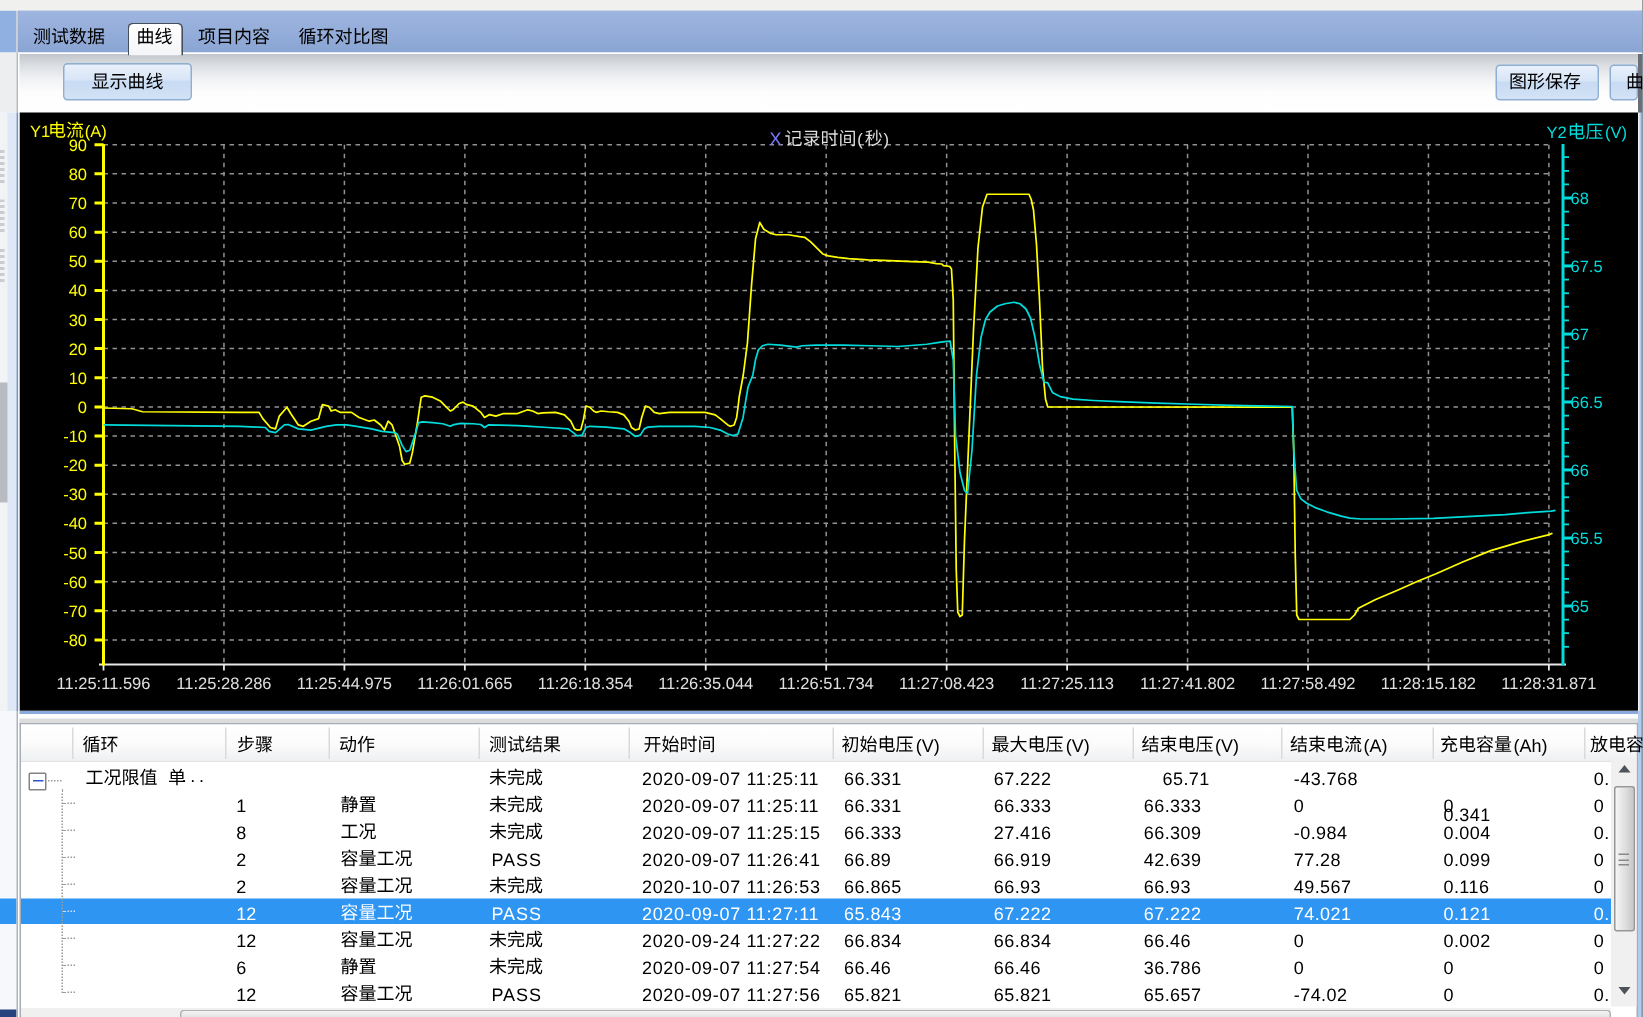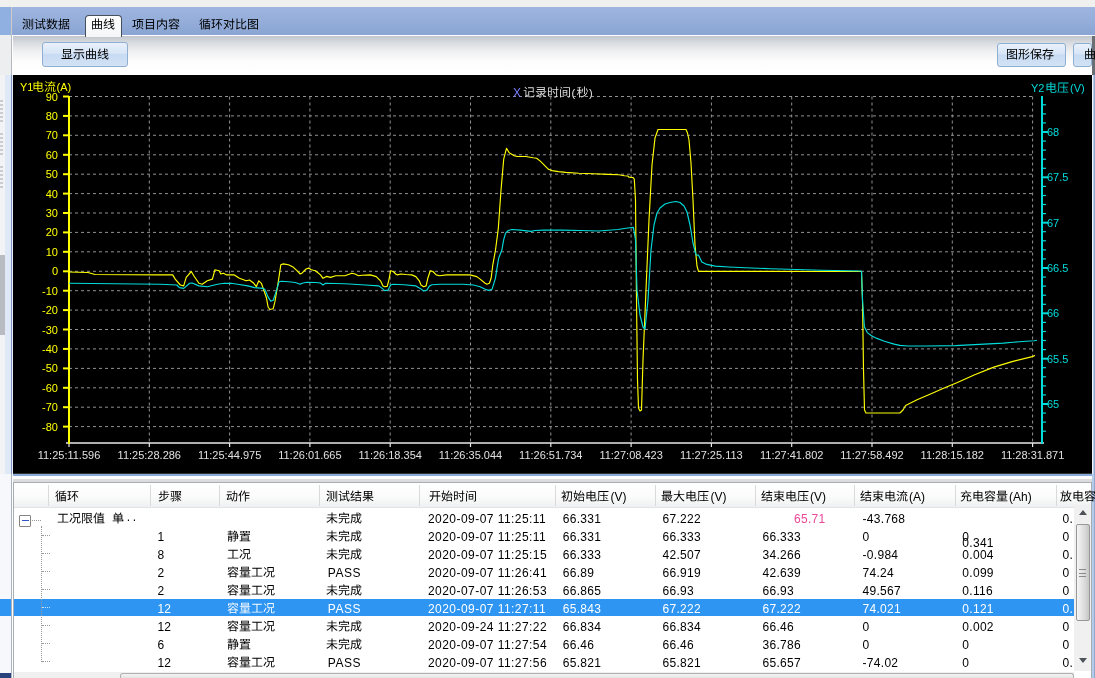--- a/index.html
+++ b/index.html
@@ -489,21 +489,21 @@
       <g transform="scale(0.0120)">
         <use href="#u672a" x="0"></use>
         <use href="#u5b8c" x="1000"></use>
         <use href="#u6210" x="2000"></use>
       </g>
     </g>
   </svg>
 <div class="nt tm" style="left:428px;top:512px;color:#000">2020-09-07 11:25:11</div>
 <div class="nt nv" style="left:562.7px;top:512px;color:#000">66.331</div>
 <div class="nt nv" style="left:662.5px;top:512px;color:#000">67.222</div>
-<div class="nt nv" style="left:794px;top:512px;color:#ec4899">65.71</div>
+<div class="nt nv" style="left:775px;top:512px;color:#000000">65.71</div>
 <div class="nt nv" style="left:862.5px;top:512px;color:#000">-43.768</div>
 <div class="nt nv" style="left:962.3px;top:536px;color:#000">0.341</div>
 <div class="nt nv" style="left:1062.5px;top:512px;color:#000">0.</div>
 <div class="nt" style="left:157.5px;top:530px;color:#000">1</div>
 <svg style="position:absolute;left:227.4px;top:530px;z-index:5" width="26" height="14">
     <g fill="#000">
       <g transform="scale(0.0120)">
         <use href="#u9759" x="0"></use>
         <use href="#u7f6e" x="1000"></use>
       </g>
@@ -538,42 +538,42 @@
     <g fill="#000">
       <g transform="scale(0.0120)">
         <use href="#u672a" x="0"></use>
         <use href="#u5b8c" x="1000"></use>
         <use href="#u6210" x="2000"></use>
       </g>
     </g>
   </svg>
 <div class="nt tm" style="left:428px;top:548px;color:#000">2020-09-07 11:25:15</div>
 <div class="nt nv" style="left:562.7px;top:548px;color:#000">66.333</div>
-<div class="nt nv" style="left:662.5px;top:548px;color:#000">42.507</div>
-<div class="nt nv" style="left:762.5px;top:548px;color:#000">34.266</div>
+<div class="nt nv" style="left:662.5px;top:548px;color:#000">27.416</div>
+<div class="nt nv" style="left:762.5px;top:548px;color:#000">66.309</div>
 <div class="nt nv" style="left:862.5px;top:548px;color:#000">-0.984</div>
 <div class="nt nv" style="left:962.3px;top:548px;color:#000">0.004</div>
 <div class="nt nv" style="left:1062.5px;top:548px;color:#000">0.</div>
 <div class="nt" style="left:157.5px;top:566px;color:#000">2</div>
 <svg style="position:absolute;left:227.4px;top:566px;z-index:5" width="50" height="14">
     <g fill="#000">
       <g transform="scale(0.0120)">
         <use href="#u5bb9" x="0"></use>
         <use href="#u91cf" x="1000"></use>
         <use href="#u5de5" x="2000"></use>
         <use href="#u51b5" x="3000"></use>
       </g>
     </g>
   </svg>
 <div class="nt" style="left:327.7px;top:566px;color:#000;letter-spacing:0.6px">PASS</div>
 <div class="nt tm" style="left:428px;top:566px;color:#000">2020-09-07 11:26:41</div>
 <div class="nt nv" style="left:562.7px;top:566px;color:#000">66.89</div>
 <div class="nt nv" style="left:662.5px;top:566px;color:#000">66.919</div>
 <div class="nt nv" style="left:762.5px;top:566px;color:#000">42.639</div>
-<div class="nt nv" style="left:862.5px;top:566px;color:#000">74.24</div>
+<div class="nt nv" style="left:862.5px;top:566px;color:#000">77.28</div>
 <div class="nt nv" style="left:962.3px;top:566px;color:#000">0.099</div>
 <div class="nt nv" style="left:1062.5px;top:566px;color:#000">0</div>
 <div class="nt" style="left:157.5px;top:584px;color:#000">2</div>
 <svg style="position:absolute;left:227.4px;top:584px;z-index:5" width="50" height="14">
     <g fill="#000">
       <g transform="scale(0.0120)">
         <use href="#u5bb9" x="0"></use>
         <use href="#u91cf" x="1000"></use>
         <use href="#u5de5" x="2000"></use>
         <use href="#u51b5" x="3000"></use>
@@ -582,21 +582,21 @@
   </svg>
 <svg style="position:absolute;left:326.3px;top:584px;z-index:5" width="38" height="14">
     <g fill="#000">
       <g transform="scale(0.0120)">
         <use href="#u672a" x="0"></use>
         <use href="#u5b8c" x="1000"></use>
         <use href="#u6210" x="2000"></use>
       </g>
     </g>
   </svg>
-<div class="nt tm" style="left:428px;top:584px;color:#000">2020-07-07 11:26:53</div>
+<div class="nt tm" style="left:428px;top:584px;color:#000">2020-10-07 11:26:53</div>
 <div class="nt nv" style="left:562.7px;top:584px;color:#000">66.865</div>
 <div class="nt nv" style="left:662.5px;top:584px;color:#000">66.93</div>
 <div class="nt nv" style="left:762.5px;top:584px;color:#000">66.93</div>
 <div class="nt nv" style="left:862.5px;top:584px;color:#000">49.567</div>
 <div class="nt nv" style="left:962.3px;top:584px;color:#000">0.116</div>
 <div class="nt nv" style="left:1062.5px;top:584px;color:#000">0</div>
 <div class="nt" style="left:157.5px;top:602px;color:#fff">12</div>
 <svg style="position:absolute;left:227.4px;top:602px;z-index:5" width="50" height="14">
     <g fill="#fff">
       <g transform="scale(0.0120)">

